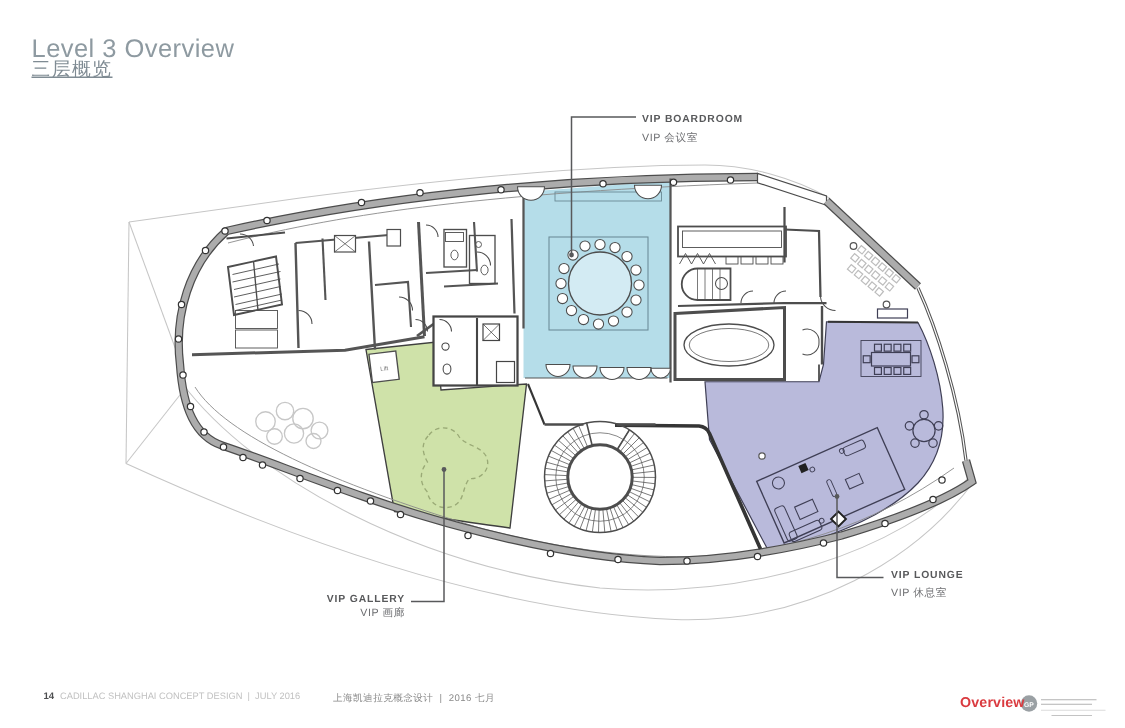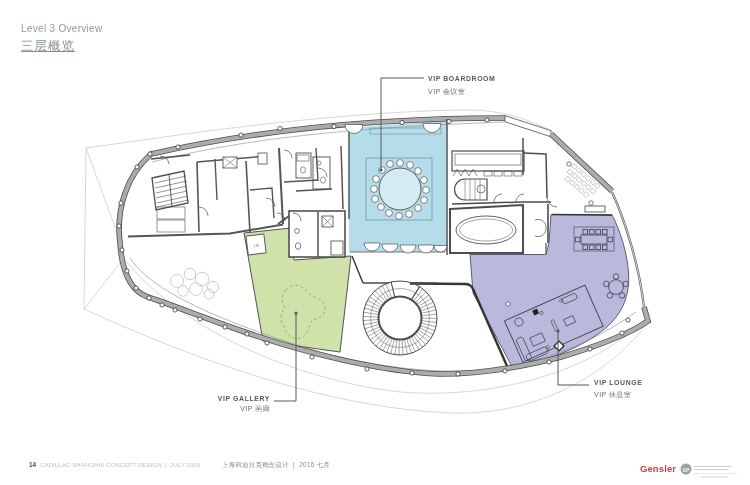--- a/index.html
+++ b/index.html
@@ -1,17 +1,17 @@
 <!DOCTYPE html>
 <html><head>
 <meta charset="utf-8">
 <style>
   html,body{margin:0;padding:0;background:#fff;width:750px;height:485px;overflow:hidden;}
   body{font-family:"Liberation Sans",sans-serif;position:relative;}
-  .title-en{position:absolute;left:21px;top:23px;font-size:10px;color:#8e9aa1;letter-spacing:0.3px;}
+  .title-en{position:absolute;left:21px;top:23px;font-size:17px;color:#8e9aa1;letter-spacing:0.3px;}
   .title-cn{position:absolute;left:21px;top:38px;font-size:12.5px;color:#7f8b93;letter-spacing:1px;text-decoration:underline;}
   .footer{position:absolute;left:0;top:457px;width:750px;font-size:6.4px;}
   .pgnum{position:absolute;left:29px;top:4px;color:#4d4e50;font-weight:bold;}
   .foot-en{position:absolute;left:40px;top:4px;color:#c1c1c1;letter-spacing:0px;font-size:6.2px;}
   .foot-cn{position:absolute;left:222px;top:4px;color:#8a8a8a;letter-spacing:0.3px;}
   .gensler{position:absolute;left:640px;top:6px;color:#da3a3f;font-weight:bold;font-size:9.5px;letter-spacing:0.1px;}
 </style>
 </head>
 <body>
 <div class="title-en">Level 3 Overview</div>
@@ -327,14 +327,14 @@
     <line x1="694" y1="469.5" x2="728" y2="469.5"></line>
   </g>
   <line x1="694" y1="473.5" x2="737" y2="473.5" stroke="#cfcfcf" stroke-width="0.5"></line>
   <line x1="701" y1="477" x2="728" y2="477" stroke="#c3c3c3" stroke-width="0.7"></line>
 </svg>
 
 <div class="footer">
   <span class="pgnum">14</span>
   <span class="foot-en">CADILLAC SHANGHAI CONCEPT DESIGN&nbsp;&nbsp;|&nbsp;&nbsp;JULY 2016</span>
   <span class="foot-cn">上海凯迪拉克概念设计&nbsp;&nbsp;|&nbsp;&nbsp;2016 七月</span>
-  <span class="gensler">Gensler</span>
+  <span class="gensler">Overview</span>
 </div>
 
 </body></html>

